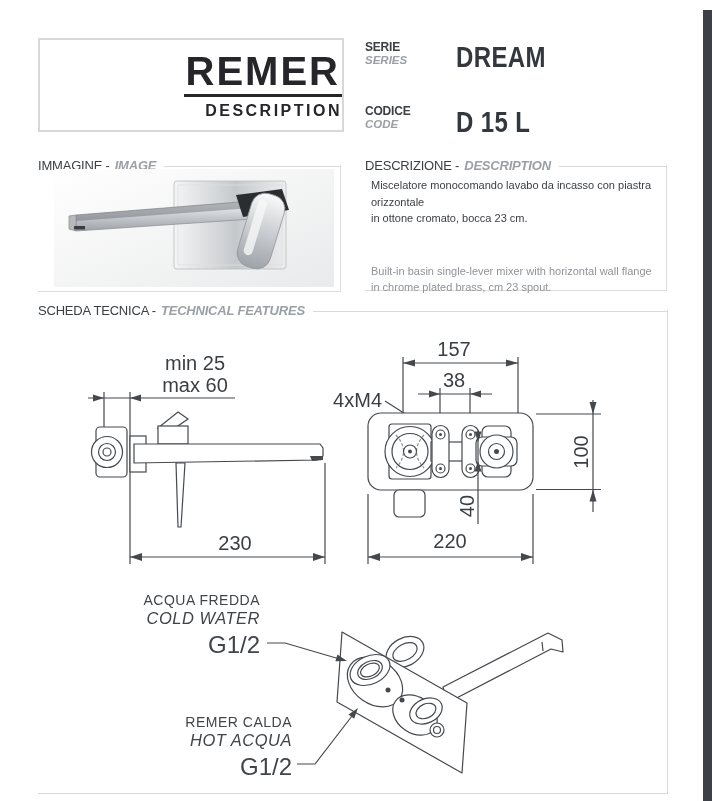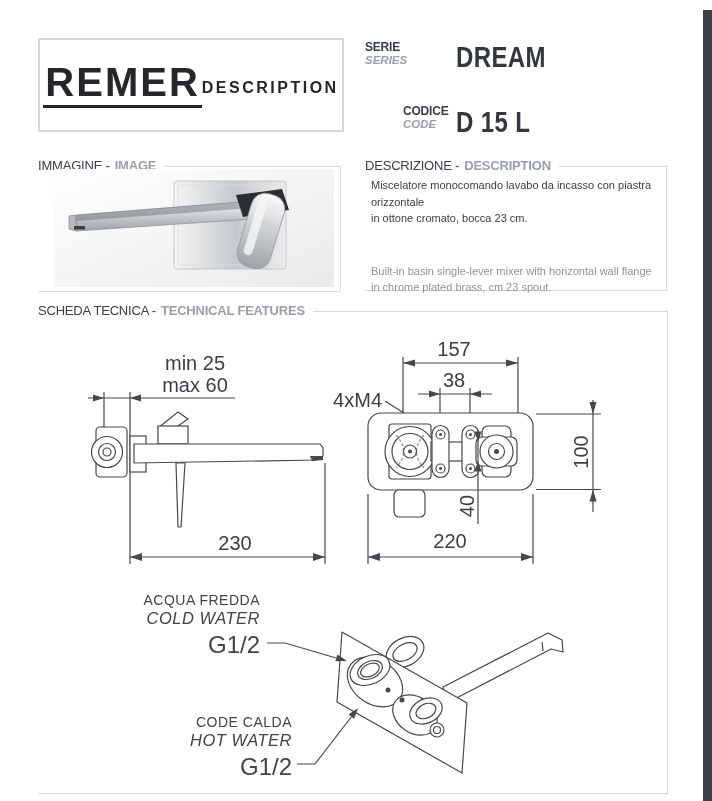--- a/index.html
+++ b/index.html
@@ -3,33 +3,33 @@
 <meta charset="utf-8">
 <style>
   html,body{margin:0;padding:0;background:#ffffff;}
   #page{position:relative;width:712px;height:801px;background:#ffffff;overflow:hidden;
         font-family:"Liberation Sans",sans-serif;}
   .abs{position:absolute;}
   
   #rightbar{left:703px;top:10px;width:9px;height:791px;background:#3d4147;}
   
   #logobox{left:38px;top:38px;width:302px;height:90px;border:2px solid #d8d8d8;
-           display:flex;align-items:center;justify-content:center;}
+           display:flex;flex-direction:column;align-items:flex-end;justify-content:center;}
   #brand{font-size:40px;font-weight:bold;color:#26262a;letter-spacing:2px;
          border-bottom:3px solid #26262a;padding:0 2px 3px 2px;line-height:1;}
   #brandsub{font-size:16px;font-weight:bold;color:#26262a;letter-spacing:2.5px;margin-top:6px;line-height:1;}
   
   .mlabel{font-size:12px;font-weight:bold;color:#3a4046;line-height:1.2;letter-spacing:-0.2px;}
   .mlabel-en{font-size:11.5px;font-style:italic;color:#9aa0a6;line-height:1.2;font-weight:bold;}
   .mvalue{font-size:30px;font-weight:bold;color:#33383e;line-height:1;
           transform:scaleX(0.8);transform-origin:left top;letter-spacing:0.5px;}
   
   .sechead{display:flex;align-items:center;height:15px;}
   .sechead .it{font-size:13px;font-weight:normal;color:#3a4046;letter-spacing:-0.2px;white-space:nowrap;}
-  .sechead .en{font-size:13px;font-weight:bold;color:#9aa0a6;margin-left:5px;
+  .sechead .en{font-size:13px;font-weight:bold;font-style:italic;color:#9aa0a6;margin-left:5px;
                letter-spacing:-0.2px;white-space:nowrap;}
   .sechead .rule{flex:1;height:0;border-top:1px solid #d9d9d9;margin-left:8px;margin-top:1px;}
   .databox{border-right:1px solid #dcdcdc;border-bottom:1px solid #dcdcdc;}
   
   #desc-it{font-size:11px;line-height:1.5;color:#3c4046;white-space:pre-line;}
   #desc-en{font-size:11px;line-height:1.5;color:#8f9499;white-space:pre-line;margin-top:36px;}
   
   #techbox{left:38px;top:310px;width:629px;height:483px;border-right:1px solid #d9d9d9;
            border-bottom:1px solid #d9d9d9;}
   
@@ -56,21 +56,21 @@
     <div id="brand">REMER</div>
     <div id="brandsub">DESCRIPTION</div>
   </div>
 
   <div class="abs" style="left:365px;top:40px;">
     <div class="mlabel">SERIE</div>
     <div class="mlabel-en">SERIES</div>
   </div>
   <div class="abs mvalue" style="left:456px;top:42px;">DREAM</div>
 
-  <div class="abs" style="left:365px;top:104px;margin-left:38px;">
+  <div class="abs" style="left:365px;top:104px;">
     <div class="mlabel">CODICE</div>
     <div class="mlabel-en">CODE</div>
   </div>
   <div class="abs mvalue" style="left:456px;top:107px;">D 15 L</div>
 
   <div class="abs sechead" style="left:38px;top:158px;width:302px;">
     <span class="it">IMMAGINE -</span>
     <span class="en">IMAGE</span>
     <span class="rule"></span>
   </div>
@@ -248,18 +248,18 @@
       <polygon class="ar" points="328,378 324.1,388.8 318.5,384.6"></polygon>
     </g>
   </svg>
 
   <div class="abs wlabel" style="left:60px;top:592px;width:200px;">
     <div class="l1">ACQUA FREDDA</div>
     <div class="l2">COLD WATER</div>
     <div class="l3">G1/2</div>
   </div>
   <div class="abs wlabel" style="left:92px;top:714px;width:200px;">
-    <div class="l1">CODE CALDA</div>
-    <div class="l2">HOT WATER</div>
+    <div class="l1">REMER CALDA</div>
+    <div class="l2">HOT ACQUA</div>
     <div class="l3">G1/2</div>
   </div>
 
 </div>
 
 </body></html>

